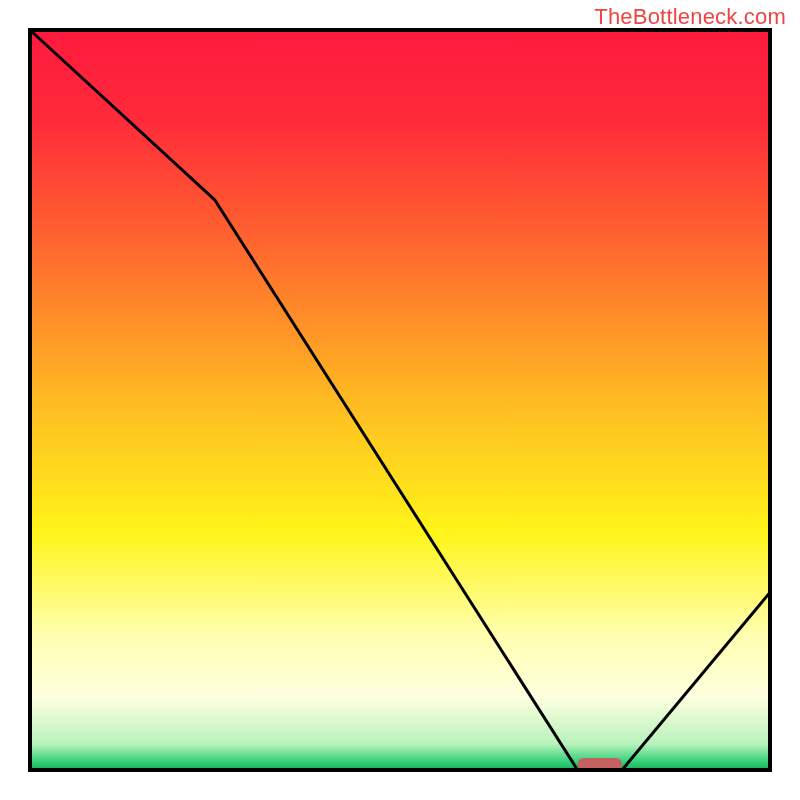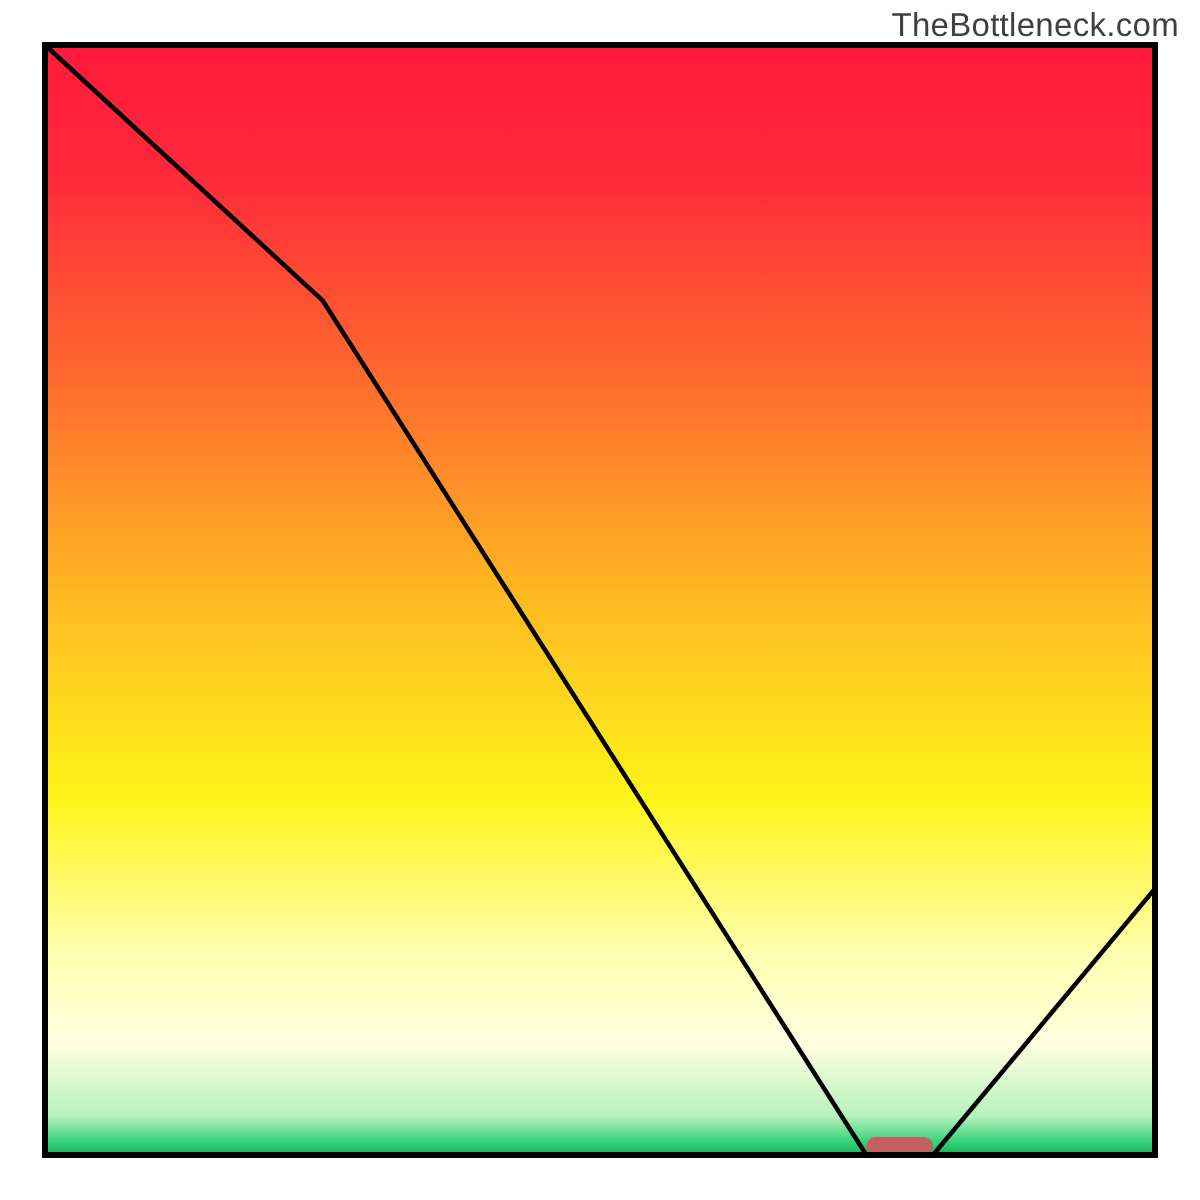--- a/index.html
+++ b/index.html
@@ -12,21 +12,21 @@
   }
   .container {
     position: relative;
     width: 800px;
     height: 800px;
   }
   .watermark {
     position: absolute;
     top: 4px;
     right: 14px;
-    color: #404040;
+    color: #ef4444;
     font-size: 22px;
     font-weight: 400;
     letter-spacing: 0.2px;
   }
   svg {
     display: block;
   }
 </style>
 </head>
 <body>

